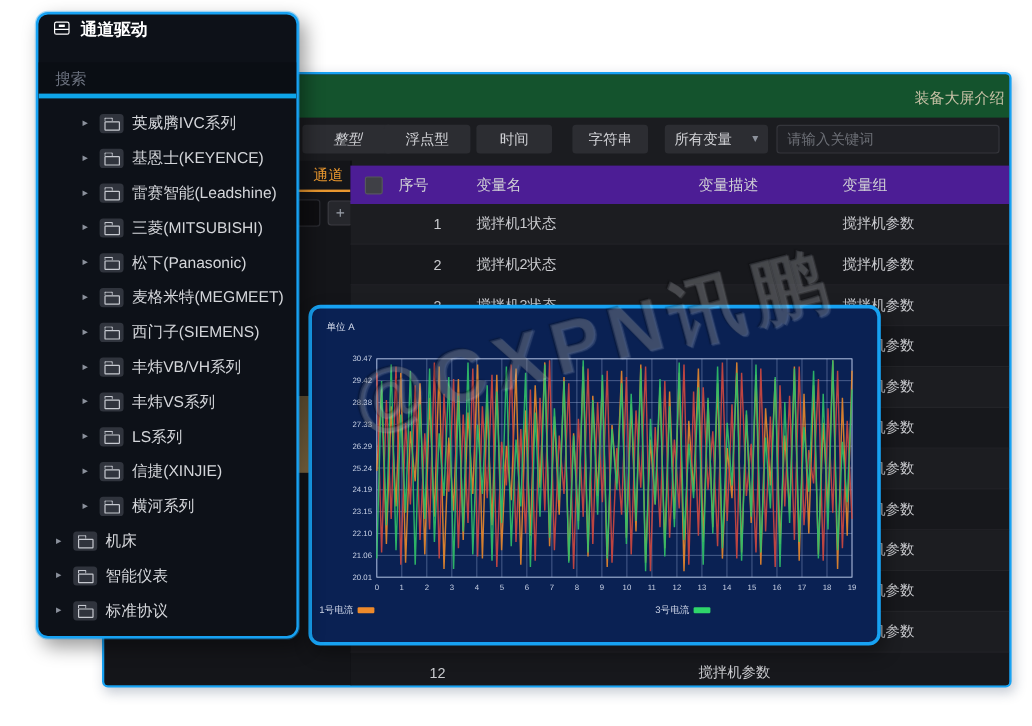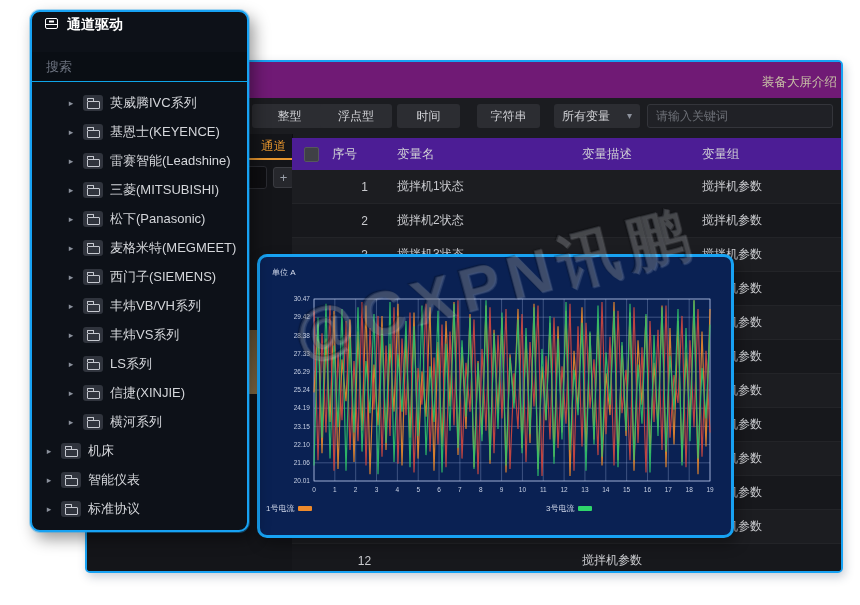--- a/index.html
+++ b/index.html
@@ -2,21 +2,21 @@
 <html><head>
 <meta charset="utf-8">
 <style>
   html,body{margin:0;padding:0;background:#fff;font-family:"Liberation Sans","DejaVu Sans",sans-serif;}
   .stage{position:relative;width:860px;height:605px;background:#fff;overflow:hidden;}
 
   
   .main-window{position:absolute;left:85px;top:60px;width:754px;height:509px;
     background:#1b1c20;border:2px solid #17a2f3;border-radius:5px;overflow:hidden;z-index:1;
     box-shadow:2px 4px 10px rgba(40,60,90,.25);}
-  .mw-header{position:absolute;left:0;top:0;right:0;height:36px;background:#701a75;}
+  .mw-header{position:absolute;left:0;top:0;right:0;height:36px;background:#14532d;}
   .mw-link{position:absolute;right:4px;top:12px;font-size:12.5px;color:#c8c1a6;white-space:nowrap;}
   .toolbar{position:absolute;left:0;top:40px;right:0;height:30px;}
   .fbtn{position:absolute;top:2px;height:24px;background:#2c2d32;border:none;border-radius:3px;
     color:#d2d3d7;font-size:12px;font-family:inherit;text-align:center;line-height:24px;padding:0;}
   .dropdown{position:absolute;left:467px;top:2px;width:86px;height:24px;background:#2c2d32;border-radius:3px;
     color:#d2d3d7;font-size:12px;line-height:24px;padding:0 8px;box-sizing:border-box;}
   .dropdown .caret{float:right;color:#8d929c;font-size:10px;}
   .kw-input{position:absolute;left:560px;top:2px;width:186px;height:24px;background:#202126;border:1px solid #34353b;
     border-radius:3px;color:#86efac;font-size:12px;padding:0 8px;box-sizing:border-box;font-family:inherit;}
   .kw-input::placeholder{color:#6c6f76;}
@@ -42,21 +42,21 @@
   .trow:nth-child(odd){background:#1c1d21;}
   .trow:nth-child(even){background:#17181c;}
   .cell-no{text-align:center;}
 
   
   .driver-panel{position:absolute;left:30px;top:10px;width:215px;height:518px;background:#0d1118;
     border:2px solid #17a2f3;border-radius:10px;z-index:30;overflow:hidden;
     box-shadow:0 0 0 1px rgba(23,162,243,.35),5px 7px 16px rgba(0,0,0,.4);}
   .dp-header{height:36px;display:flex;align-items:flex-start;gap:8px;padding:4px 12px 0 12px;color:#fff;
     font-size:14px;font-weight:bold;}
-  .dp-search{display:block;width:100%;height:30px;background:#0a0e14;border:none;border-bottom:1px solid #0ea5e9;
+  .dp-search{display:block;width:100%;height:30px;background:#0a0e14;border:none;border-bottom:4px solid #0ea5e9;
     color:#9aa;font-size:13px;padding:0 14px;box-sizing:border-box;font-family:inherit;}
   .dp-search::placeholder{color:#6d7380;}
   .dp-tree{padding-top:6px;}
   .dp-item{height:29px;display:flex;align-items:center;gap:7px;color:#d4d6da;font-size:13px;}
   .dp-item.lv1{padding-left:34px;}
   .dp-item.lv0{padding-left:12px;}
   .tree-caret{color:#8b919c;font-size:9px;width:10px;text-align:center;}
   .folder-badge{width:20px;height:16px;background:#30343d;border-radius:3px;position:relative;flex:0 0 20px;}
   .folder-badge i{position:absolute;left:4px;top:6px;width:11px;height:6px;border:1px solid #c6c9d0;border-radius:1px;}
   .folder-badge i::before{content:"";position:absolute;left:-1px;top:-4px;width:5px;height:2px;
@@ -80,21 +80,21 @@
 <body>
 
 <div class="stage">
 
   <div class="main-window">
     <div class="mw-header">
       <span class="mw-link">装备大屏介绍</span>
     </div>
 
     <div class="toolbar">
-      <span id="filterButtons"><button class="fbtn" style="left: 165px; width: 75px;">整型</button><button class="fbtn" style="left: 233px; width: 72px;">浮点型</button><button class="fbtn" style="left: 310px; width: 63px;">时间</button><button class="fbtn" style="left: 390px; width: 63px;">字符串</button></span>
+      <span id="filterButtons"><button class="fbtn" style="left: 165px; width: 75px; font-style: italic;">整型</button><button class="fbtn" style="left: 233px; width: 72px;">浮点型</button><button class="fbtn" style="left: 310px; width: 63px;">时间</button><button class="fbtn" style="left: 390px; width: 63px;">字符串</button></span>
       <div class="dropdown">
         <span>所有变量</span>
         <span class="caret">▾</span>
       </div>
       <input class="kw-input" placeholder="请输入关键词" style="">
     </div>
 
     <div class="subpanel">
       <div class="tab">通道</div>
       <div class="tab-underline"></div>

